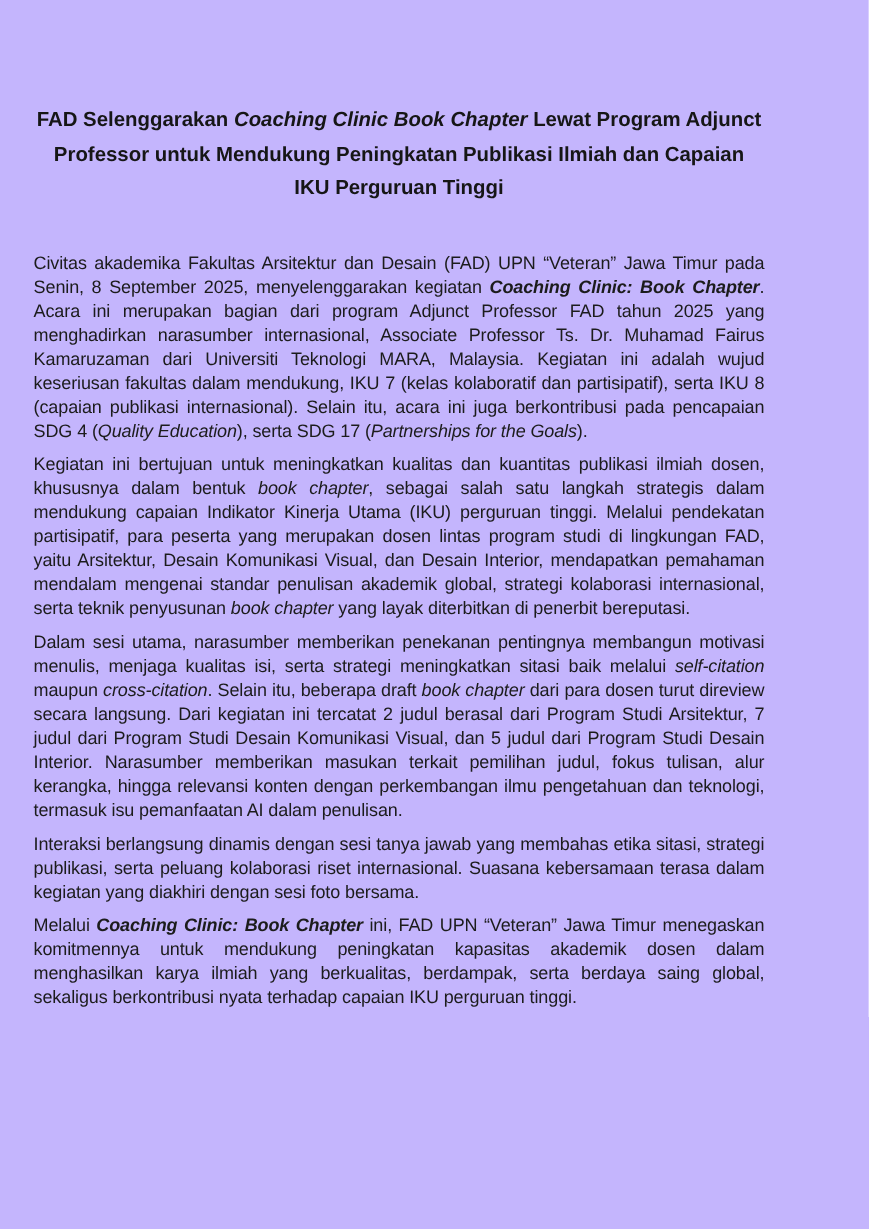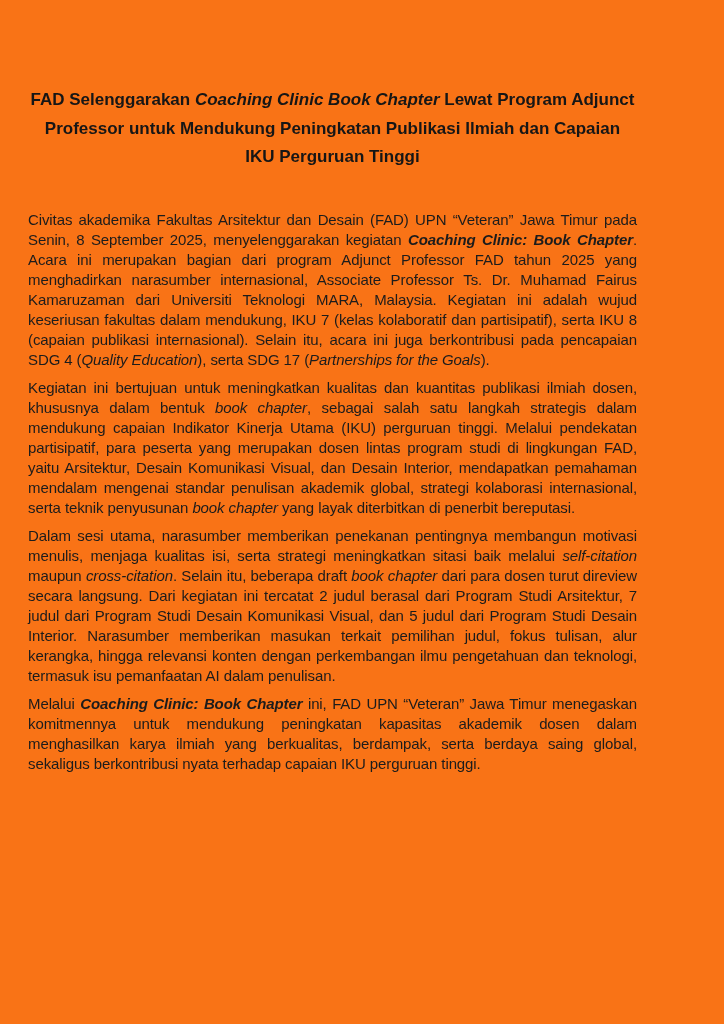--- a/index.html
+++ b/index.html
@@ -39,22 +39,23 @@
     margin-bottom: 0;
   }
   .run-normal { font-style: normal; font-weight: inherit; }
   .run-italic { font-style: italic; }
   .run-bold   { font-weight: 700; }
   .run-bold-italic { font-weight: 700; font-style: italic; }
 </style>
 </head>
 <body>
 
-<main class="page" style="background: #f97316; color: rgb(28, 28, 28); padding-left: 28px;">
+<main class="page" style="background: #c4b5fd; color: rgb(28, 28, 28); padding-left: 28px;">
   <h1 class="doc-title" style="color: rgb(22, 22, 22);"><span class="run-bold">FAD Selenggarakan </span><span class="run-bold-italic">Coaching Clinic Book Chapter</span><span class="run-bold"> Lewat Program Adjunct Professor untuk Mendukung Peningkatan Publikasi Ilmiah dan Capaian IKU Perguruan Tinggi</span></h1>
 
   <section class="doc-body">
     <p><span class="run-normal">Civitas akademika Fakultas Arsitektur dan Desain (FAD) UPN “Veteran” Jawa Timur pada Senin, 8 September 2025, menyelenggarakan kegiatan </span><span class="run-bold-italic">Coaching Clinic: Book Chapter</span><span class="run-normal">. Acara ini merupakan bagian dari program Adjunct Professor FAD tahun 2025 yang menghadirkan narasumber internasional, Associate Professor Ts. Dr. Muhamad Fairus Kamaruzaman dari Universiti Teknologi MARA, Malaysia. Kegiatan ini adalah wujud keseriusan fakultas dalam mendukung, IKU 7 (kelas kolaboratif dan partisipatif), serta IKU 8 (capaian publikasi internasional). Selain itu, acara ini juga berkontribusi pada pencapaian SDG 4 (</span><span class="run-italic">Quality Education</span><span class="run-normal">), serta SDG 17 (</span><span class="run-italic">Partnerships for the Goals</span><span class="run-normal">).</span></p>
     <p><span class="run-normal">Kegiatan ini bertujuan untuk meningkatkan kualitas dan kuantitas publikasi ilmiah dosen, khususnya dalam bentuk </span><span class="run-italic">book chapter</span><span class="run-normal">, sebagai salah satu langkah strategis dalam mendukung capaian Indikator Kinerja Utama (IKU) perguruan tinggi. Melalui pendekatan partisipatif, para peserta yang merupakan dosen lintas program studi di lingkungan FAD, yaitu Arsitektur, Desain Komunikasi Visual, dan Desain Interior, mendapatkan pemahaman mendalam mengenai standar penulisan akademik global, strategi kolaborasi internasional, serta teknik penyusunan </span><span class="run-italic">book chapter</span><span class="run-normal"> yang layak diterbitkan di penerbit bereputasi.</span></p>
     <p><span class="run-normal">Dalam sesi utama, narasumber memberikan penekanan pentingnya membangun motivasi menulis, menjaga kualitas isi, serta strategi meningkatkan sitasi baik melalui </span><span class="run-italic">self-citation</span><span class="run-normal"> maupun </span><span class="run-italic">cross-citation</span><span class="run-normal">. Selain itu, beberapa draft </span><span class="run-italic">book chapter</span><span class="run-normal"> dari para dosen turut direview secara langsung. Dari kegiatan ini tercatat 2 judul berasal dari Program Studi Arsitektur, 7 judul dari Program Studi Desain Komunikasi Visual, dan 5 judul dari Program Studi Desain Interior. Narasumber memberikan masukan terkait pemilihan judul, fokus tulisan, alur kerangka, hingga relevansi konten dengan perkembangan ilmu pengetahuan dan teknologi, termasuk isu pemanfaatan AI dalam penulisan.</span></p>
+    <p><span class="run-normal">Interaksi berlangsung dinamis dengan sesi tanya jawab yang membahas etika sitasi, strategi publikasi, serta peluang kolaborasi riset internasional. Suasana kebersamaan terasa dalam kegiatan yang diakhiri dengan sesi foto bersama.</span></p>
     <p><span class="run-normal">Melalui </span><span class="run-bold-italic">Coaching Clinic: Book Chapter</span><span class="run-normal"> ini, FAD UPN “Veteran” Jawa Timur menegaskan komitmennya untuk mendukung peningkatan kapasitas akademik dosen dalam menghasilkan karya ilmiah yang berkualitas, berdampak, serta berdaya saing global, sekaligus berkontribusi nyata terhadap capaian IKU perguruan tinggi.</span></p>
   </section>
 </main>
 
 </body></html>

